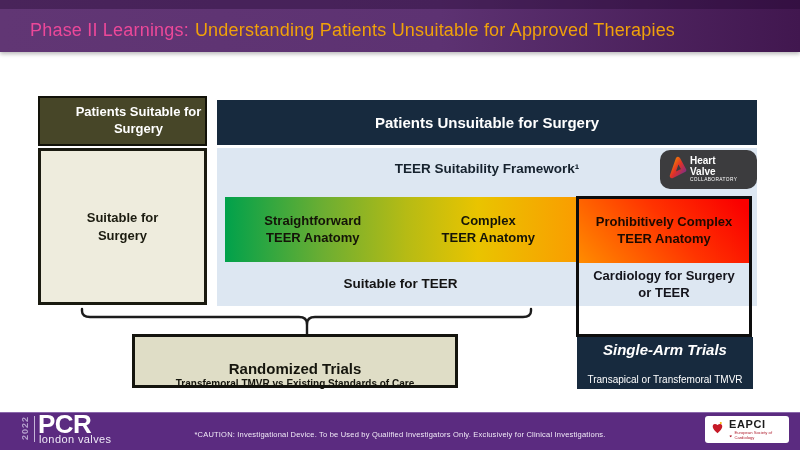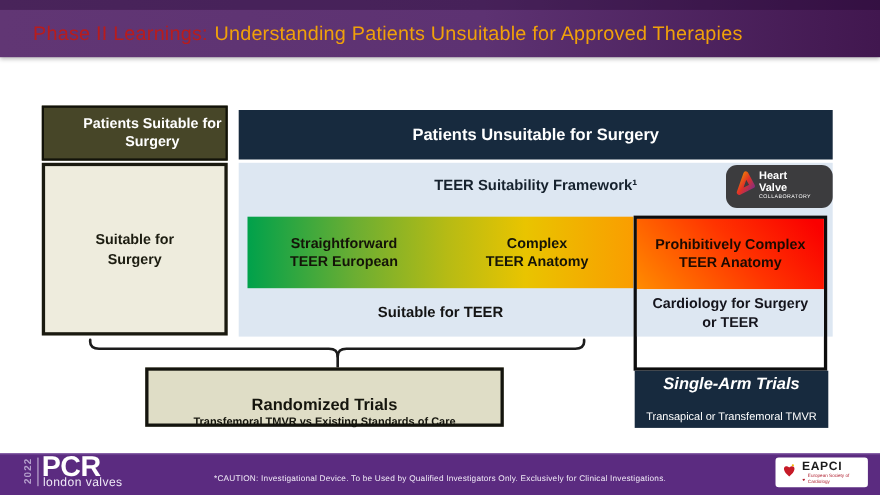--- a/index.html
+++ b/index.html
@@ -9,21 +9,21 @@
   .center-flex{display:flex;align-items:center;justify-content:center;text-align:center;}
   .preline{white-space:pre-line;}
 
   
   .topbar{left:0;top:0;width:800px;height:52px;
           background:linear-gradient(90deg,#613674 0%,#5d3272 55%,#41174f 100%);
           box-shadow:0 2px 4px rgba(0,0,0,.28);}
   .topstrip{left:0;top:0;width:800px;height:9px;background:rgba(28,4,44,.35);}
   .slide-title{left:30px;top:9px;height:43px;display:flex;align-items:center;
                font-size:18px;letter-spacing:.2px;}
-  .title-prefix{color:#b91c1c;}
+  .title-prefix{color:#ec4899;}
   .title-highlight{color:#f0a10a;margin-left:6px;}
 
   
   .olive-header{left:38px;top:96px;width:169px;height:50px;background:#474628;
                 border:2px solid #121209;color:#fff;font-weight:bold;font-size:13px;line-height:1.3;padding-left:32px;}
   .beige-box{left:38px;top:148px;width:169px;height:157px;background:#eeecdd;
              border:3px solid #1a1a10;color:#1c1c10;font-weight:bold;font-size:13px;line-height:1.35;}
 
   
   .navy-header{left:217px;top:100px;width:540px;height:45px;background:#172a3e;
@@ -119,21 +119,21 @@
     </span>
     <span class="hvc-text">
       <div class="hvc-line">Heart</div>
       <div class="hvc-line">Valve</div>
       <div class="hvc-sub">COLLABORATORY</div>
     </span>
   </div>
 
   <div class="abs spectrum">
     <div class="spectrum-label preline">Straightforward
-TEER European</div>
+TEER Anatomy</div>
     <div class="spectrum-label preline">Complex
 TEER Anatomy</div>
   </div>
 
   <div class="abs prohibitive-box">
     <div class="prohibitive-red preline">Prohibitively Complex
 TEER Anatomy</div>
     <div class="prohibitive-blue preline">Cardiology for Surgery
 or TEER</div>
   </div>

